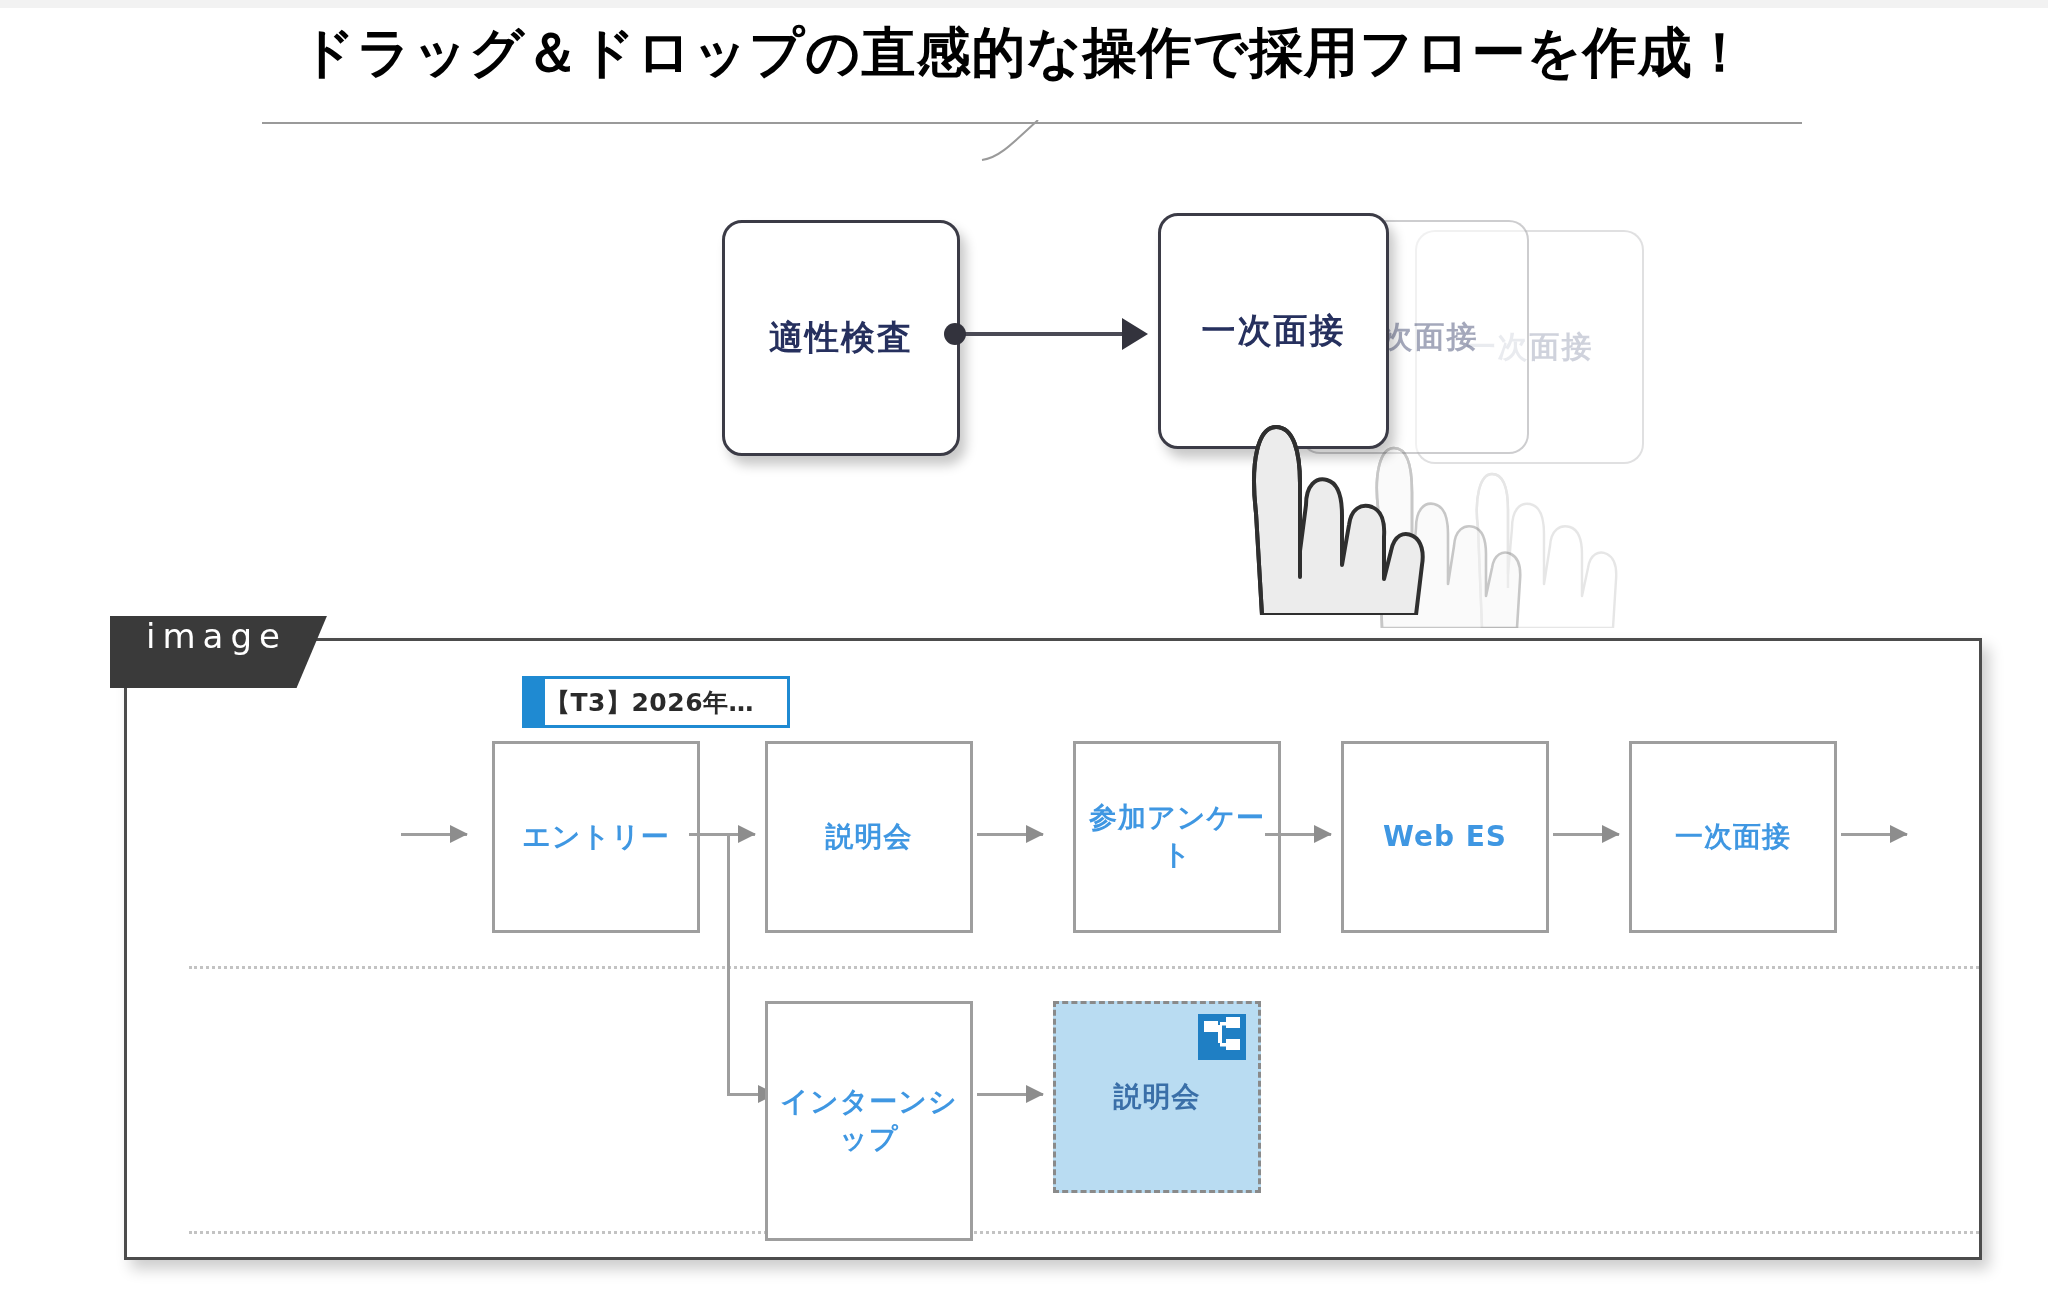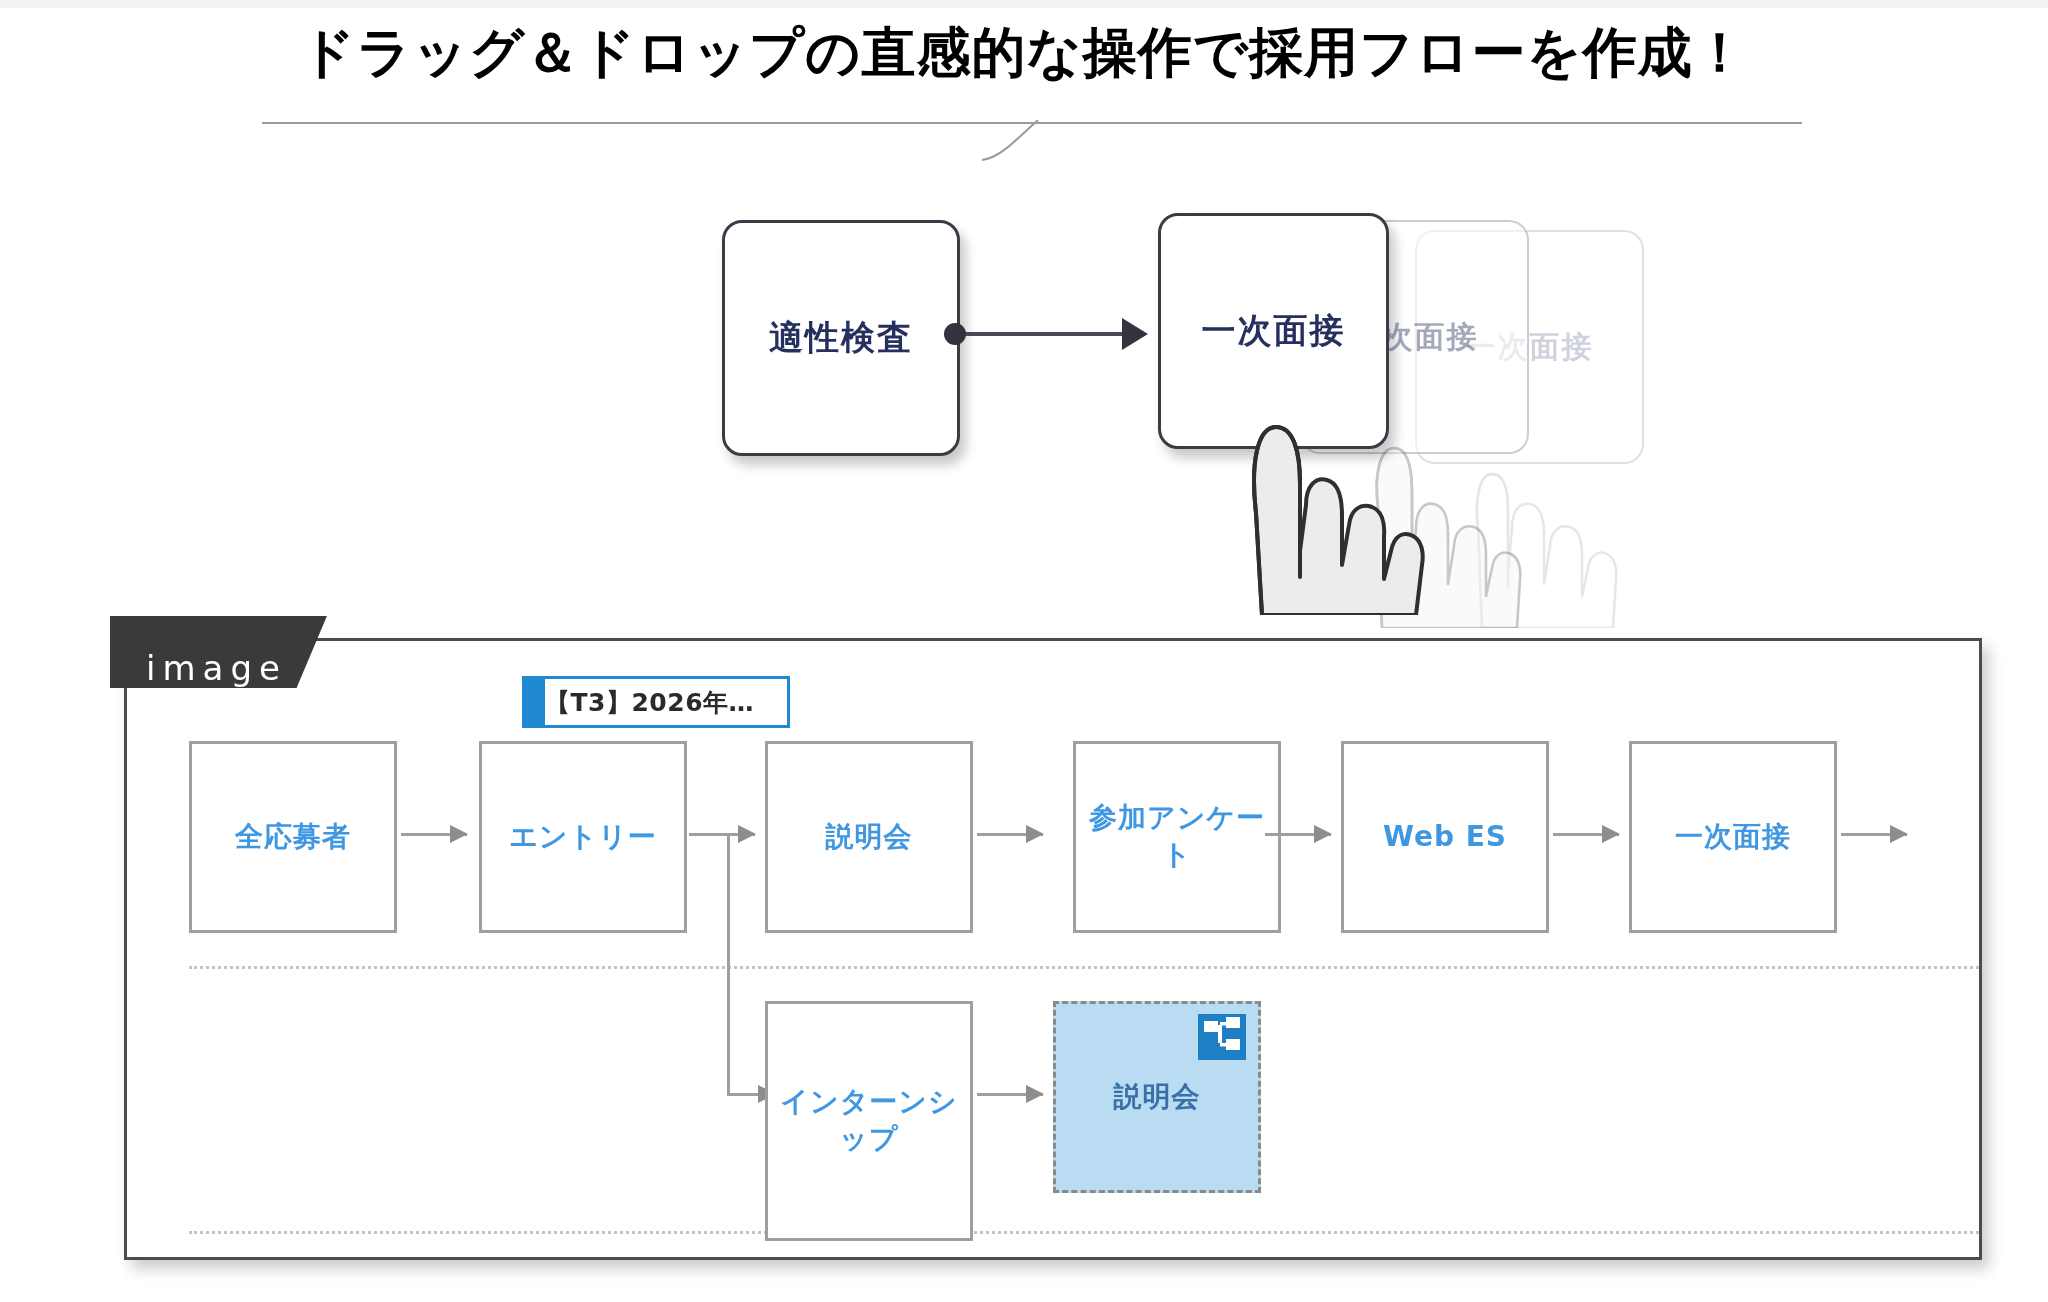--- a/index.html
+++ b/index.html
@@ -73,21 +73,21 @@
   
   .panel{
     position:absolute;left:124px;top:638px;width:1852px;height:616px;
     background:#ffffff;border:3px solid #4c4c4c;
     box-shadow:7px 9px 14px rgba(0,0,0,.20);
   }
   .panel-tag{
     position:absolute;left:110px;top:616px;height:72px;z-index:10;
     background:#3a3a3a;color:#ffffff;
     font-size:34px;letter-spacing:7px;font-weight:400;
-    display:flex;align-items:flex-end;padding:0 40px 0 36px;
+    display:flex;align-items:flex-start;padding:0 40px 0 36px;
     box-shadow:5px 6px 9px rgba(0,0,0,.22);
     clip-path:polygon(0 0,100% 0,86% 100%,0 100%);
     font-family:"DejaVu Sans","Liberation Sans",sans-serif;
   }
 
   .canvas{position:absolute;left:0;top:0;width:1852px;height:616px;overflow:hidden;}
 
   .lane{position:absolute;left:62px;width:1790px;height:0;border-top:3px dotted #c3c3c3;}
   #lane-1{top:325px;}
   #lane-2{top:590px;}
@@ -194,26 +194,23 @@
   <span class="chip-bar"></span>
   <span class="chip-text"><span>【T3】</span><span>2026年…</span></span>
 </div>
 
 <div class="panel">
   <div class="canvas">
 
     <div class="lane" id="lane-1"></div>
     <div class="lane" id="lane-2"></div>
 
-    <div class="fnode" style="left:62px;top:100px;width:208px;height:192px;">
-      <span>全応募者</span>
-    </div>
     <div class="farrow" style="left:274px;top:192px;width:66px;"></div>
 
-    <div class="fnode" style="left:352px;top:100px;width:208px;height:192px;align-items:center;">
+    <div class="fnode" style="left:365px;top:100px;width:208px;height:192px;align-items:center;">
       <span>エントリー</span>
     </div>
     <div class="farrow" style="left:562px;top:192px;width:66px;"></div>
 
     <div class="fnode" style="left:638px;top:100px;width:208px;height:192px;">
       <span>説明会</span>
     </div>
     <div class="farrow" style="left:850px;top:192px;width:66px;"></div>
 
     <div class="fnode" style="left:926px;top:100px;width:208px;height:192px;margin-left:20px;">

